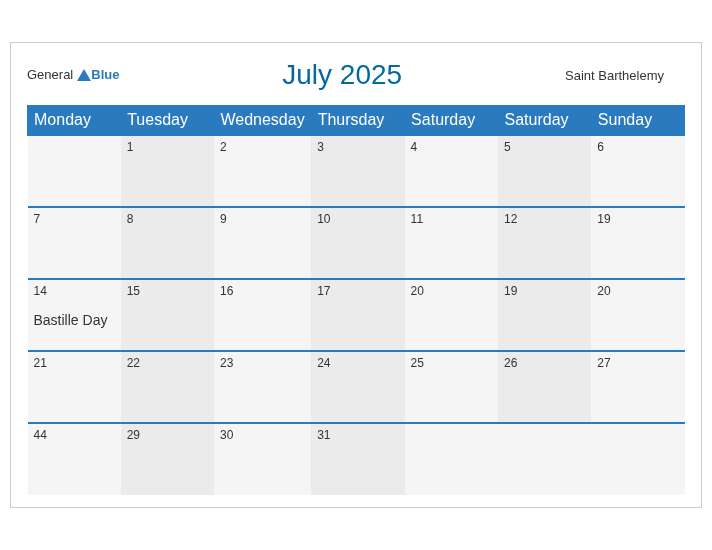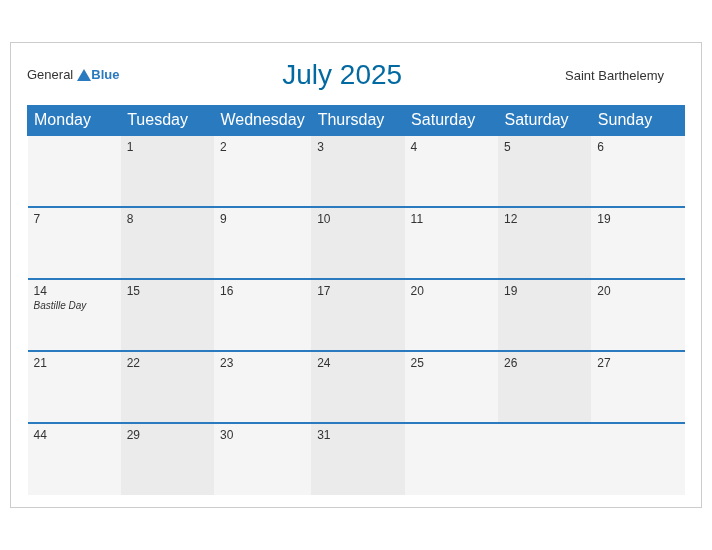--- a/index.html
+++ b/index.html
@@ -90,25 +90,24 @@
     }
     .calendar-table tbody tr td:nth-child(even) {
       background: #ebebeb;
     }
     .day-number {
       font-size: 12px;
       color: #333;
       display: block;
     }
     .day-event {
-      font-size: 10px;
+      font-size: 14px;
       color: #333;
       display: block;
-      margin-top: 2px;
-      font-style: italic;
+      margin-top: 14px;
     }
     .empty-cell {
       background: #f5f5f5 !important;
       border-top: 2px solid #2a7abf;
     }
   </style>
 </head>
 <body>
 
 <div class="calendar-container">

